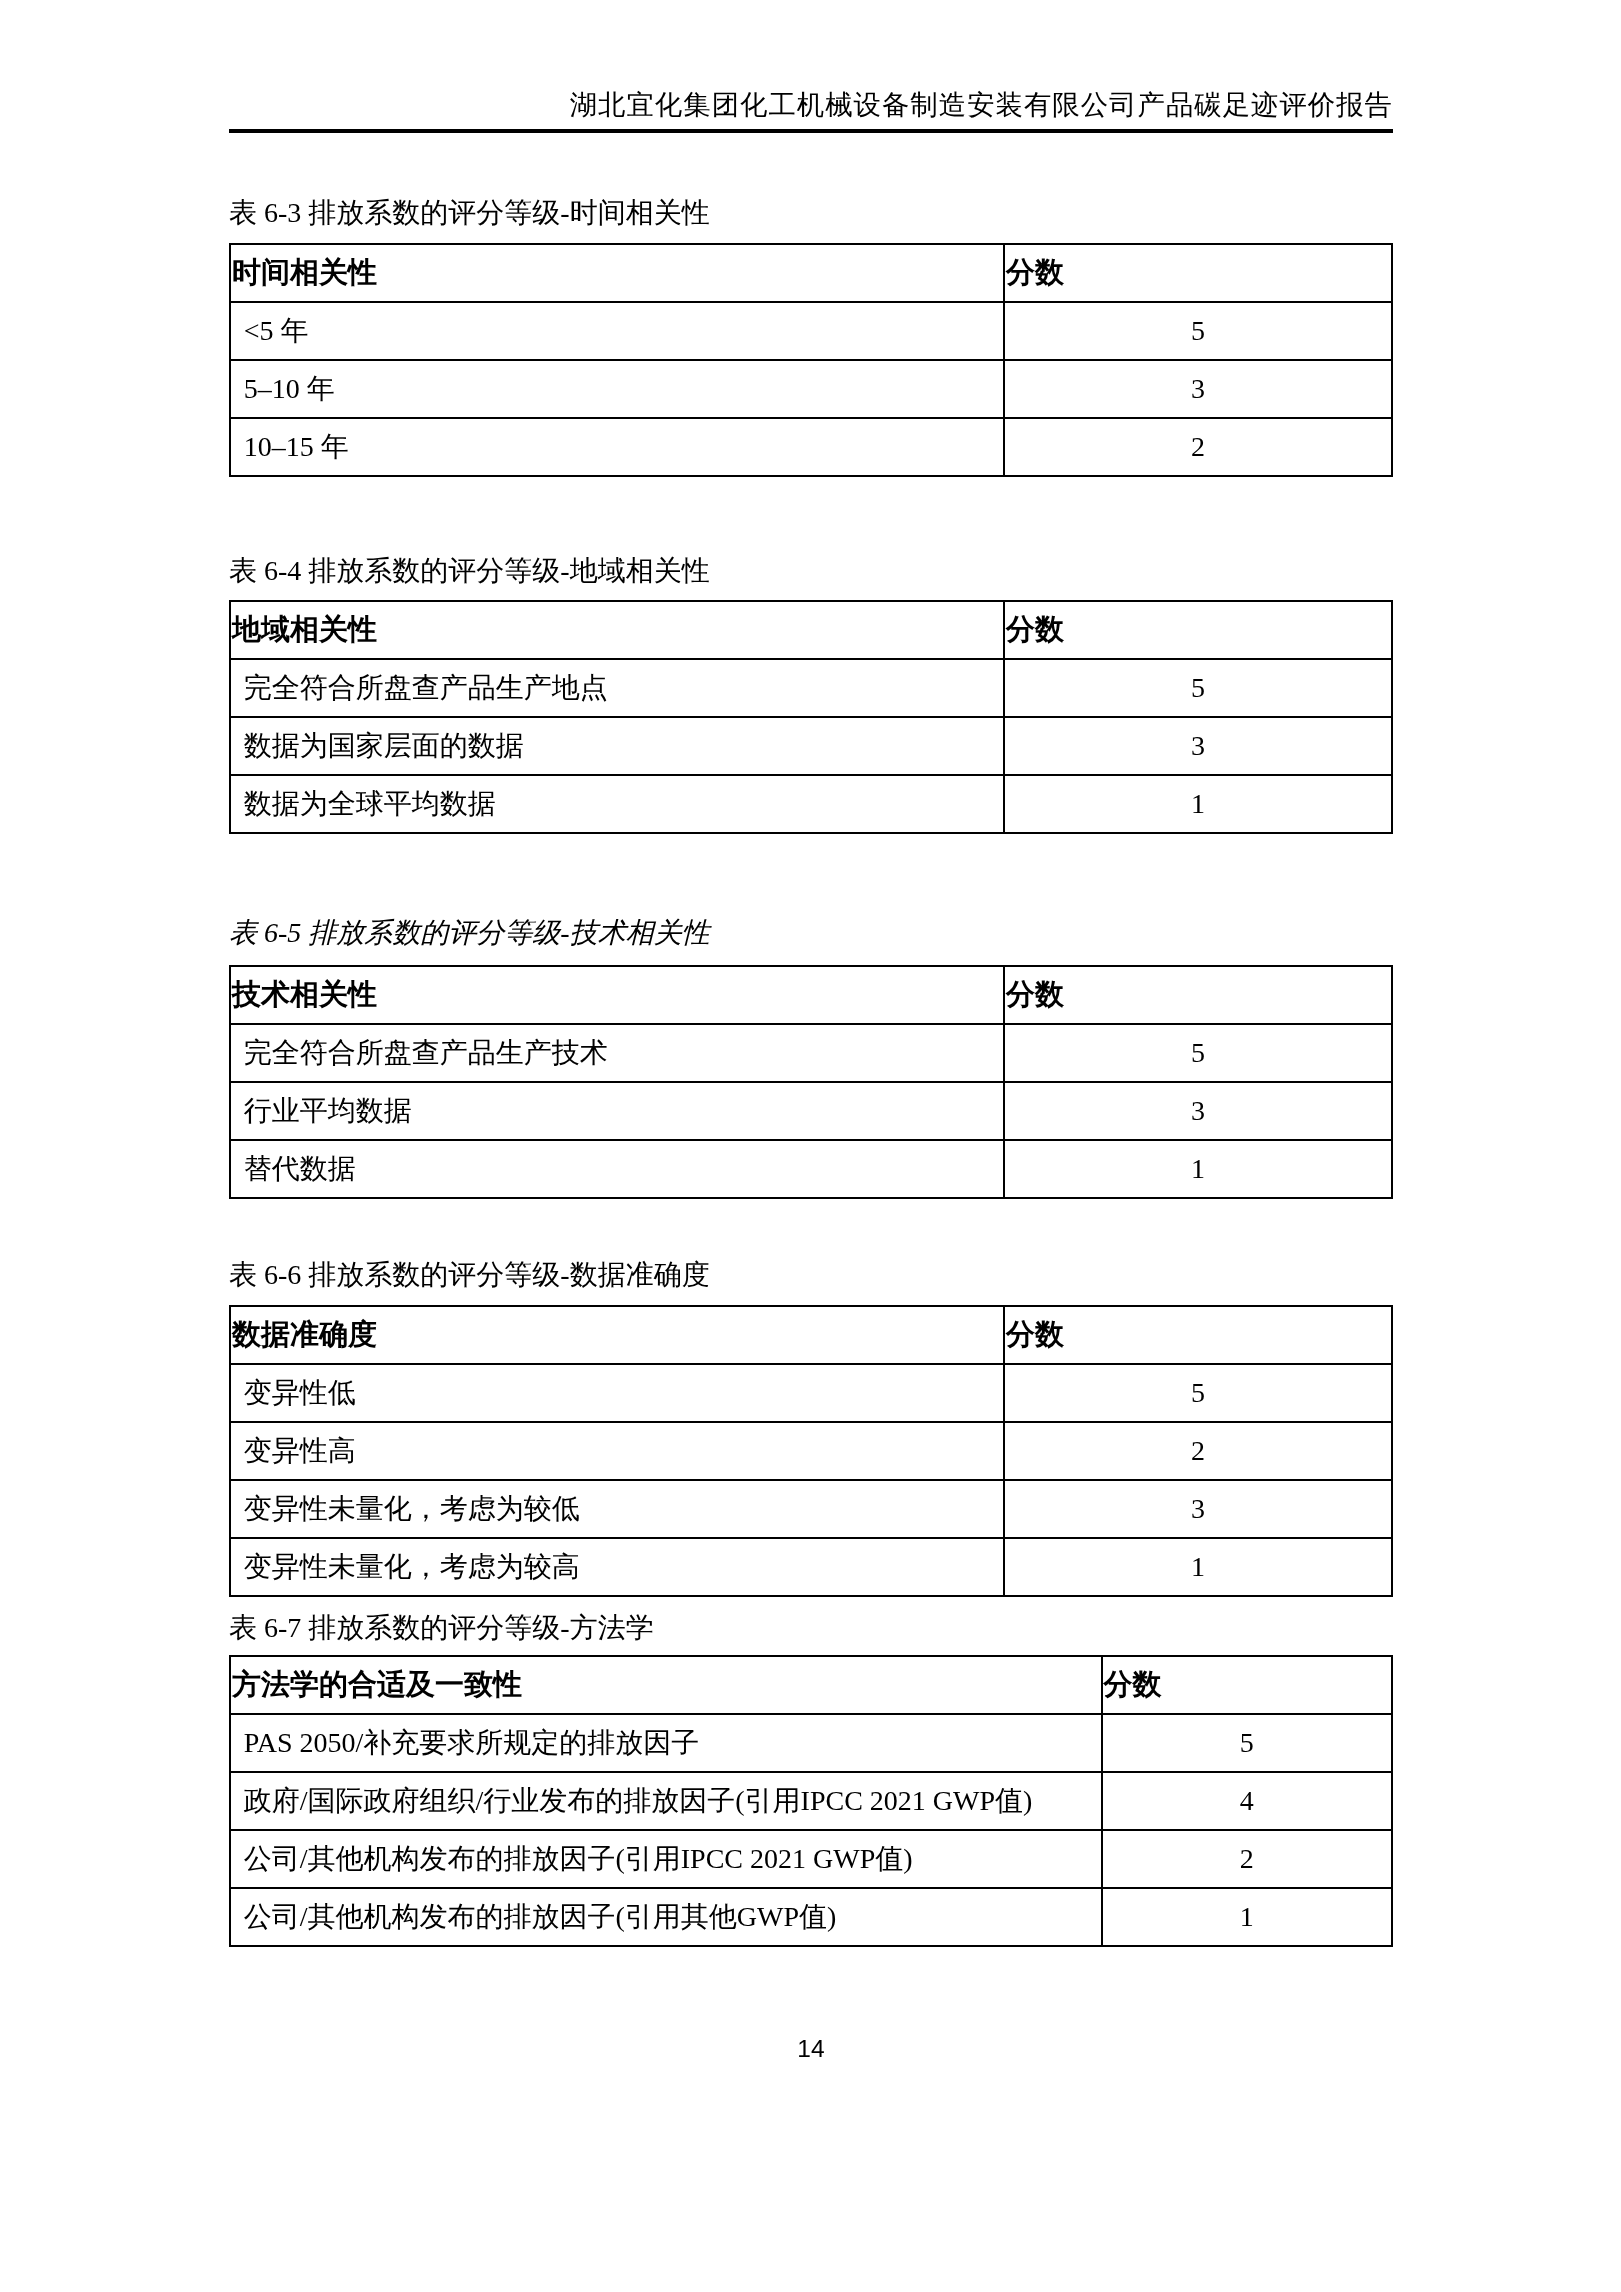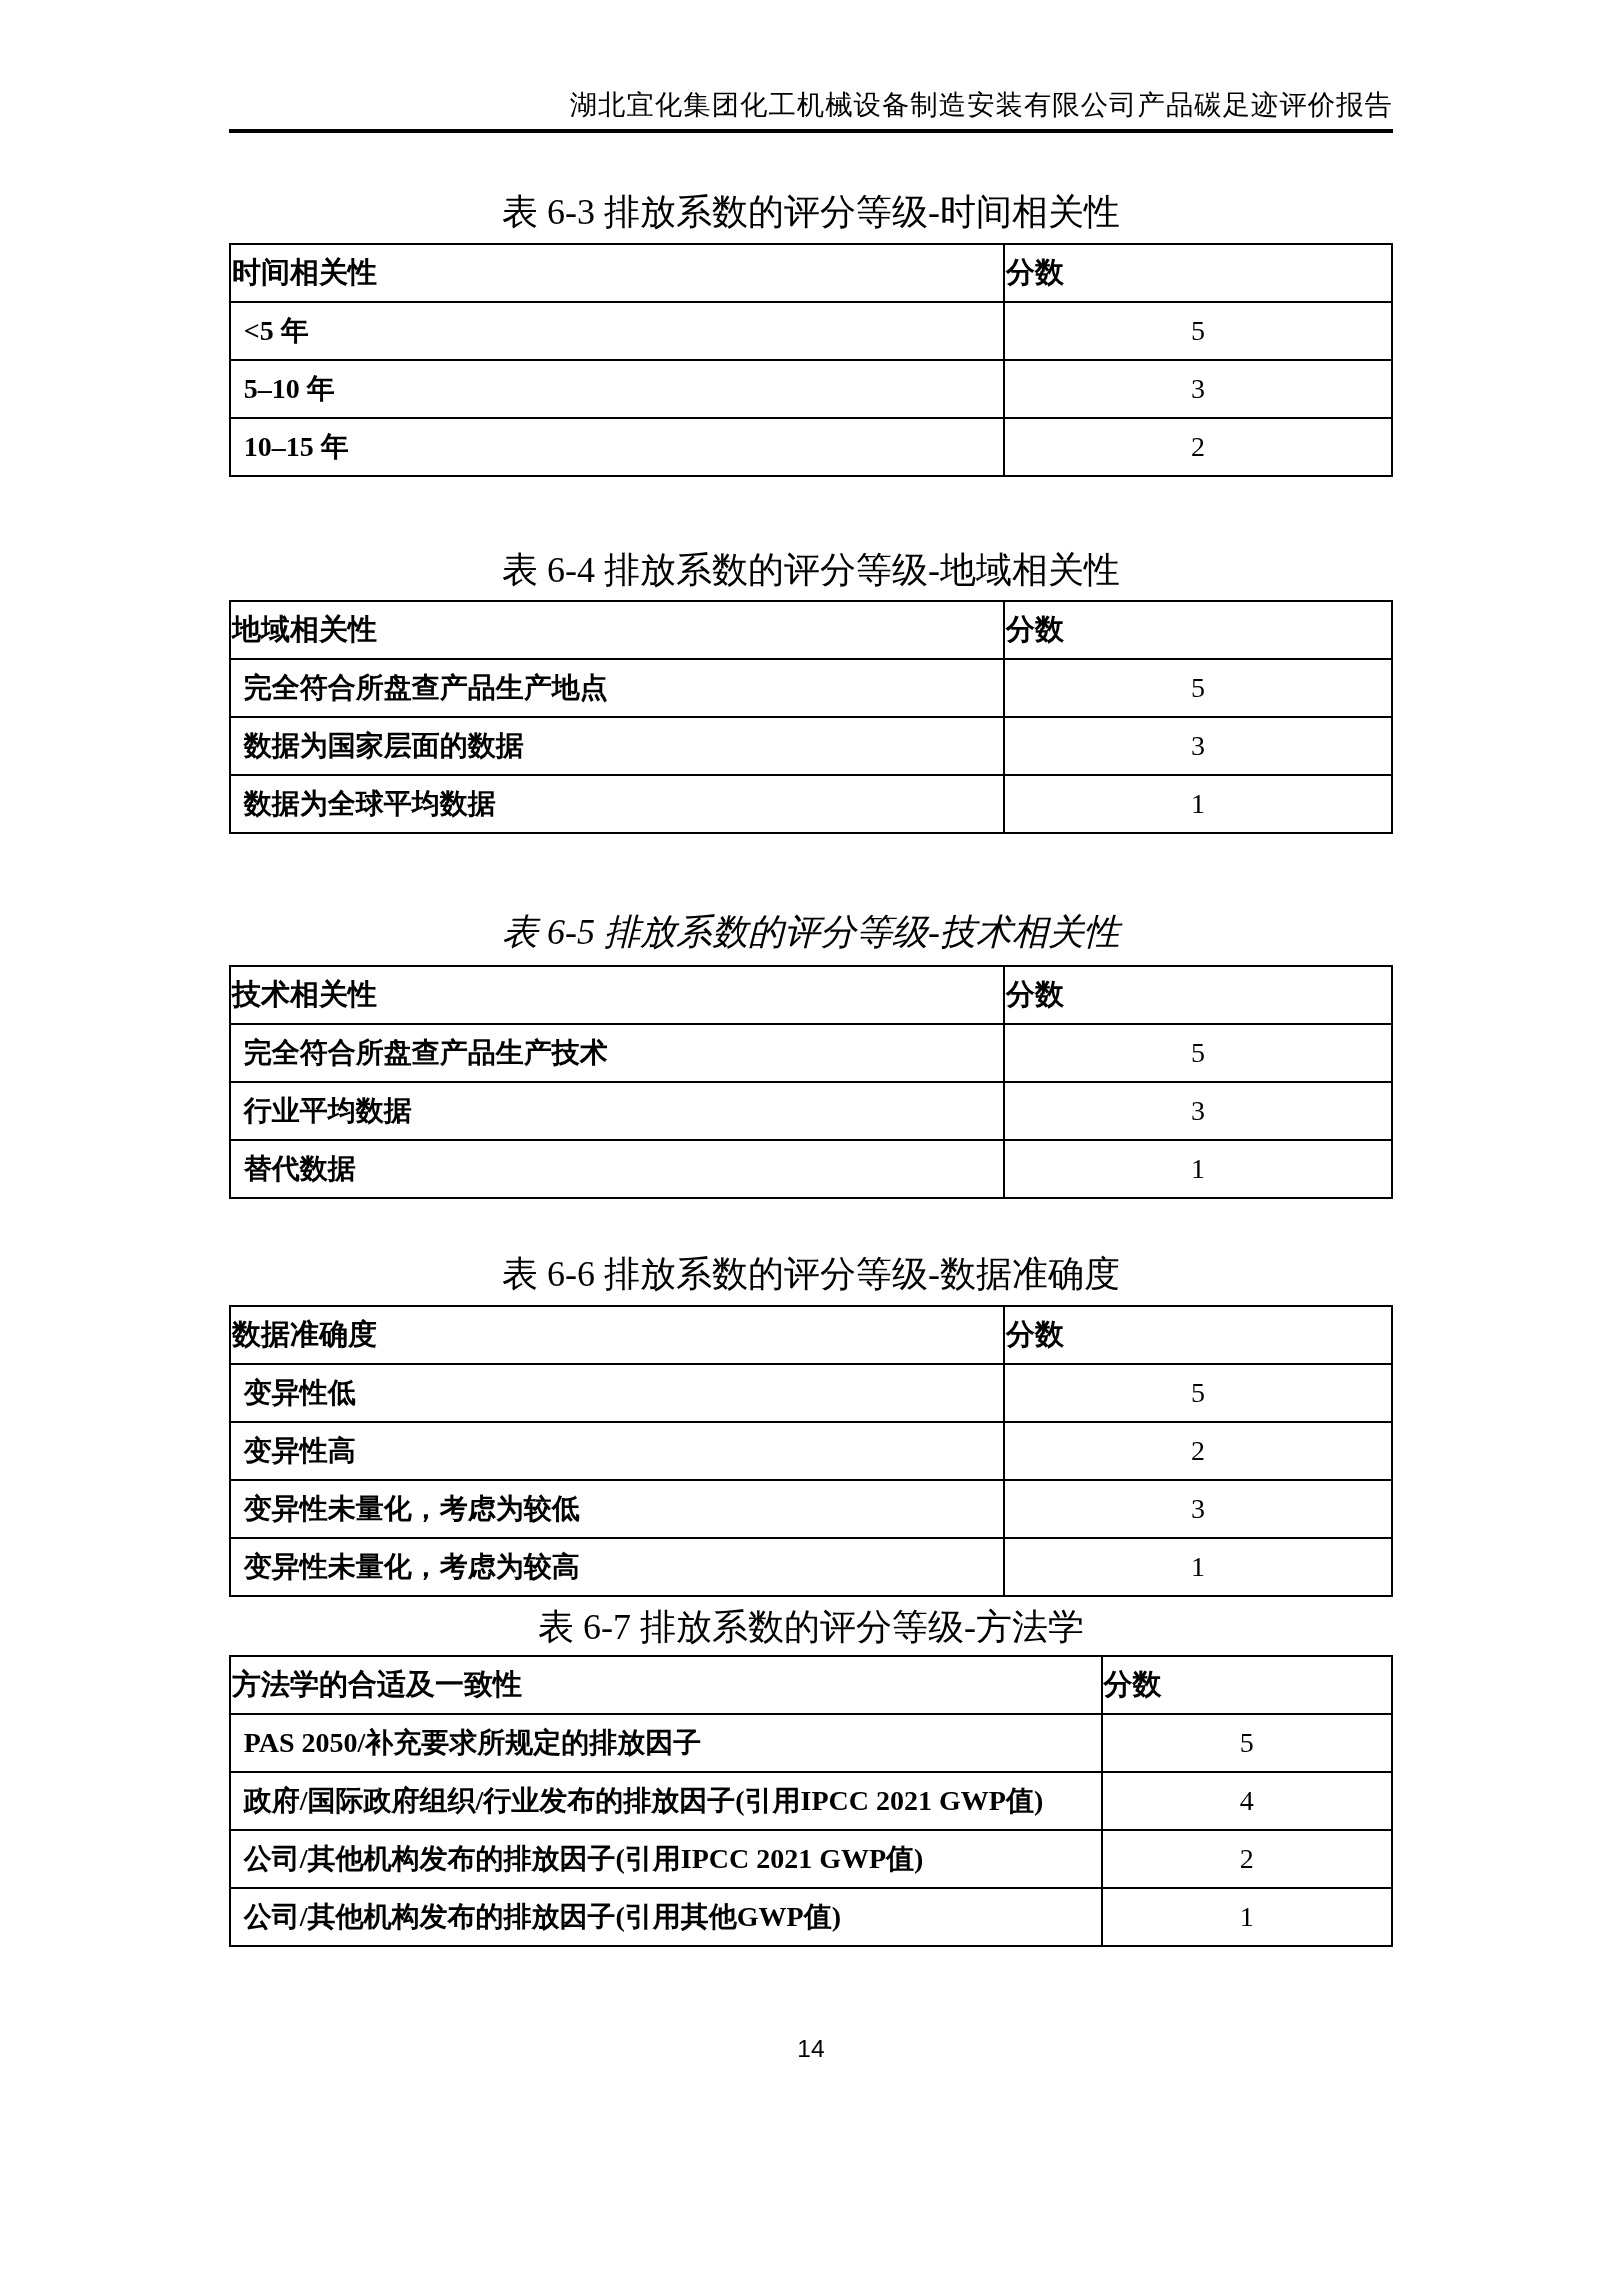--- a/index.html
+++ b/index.html
@@ -22,23 +22,22 @@
     text-align:right;
     letter-spacing:1px;
   }
   .header-rule{
     margin-top:5.9px;
     height:3.9px;
     background:#000;
   }
   
   .tbl-title{
-    font-size:36px;
+    font-size:28px;
     line-height:37px;
-    text-align:center;
   }
   #s1 .tbl-title{margin-top:61px;}
   #s2 .tbl-title{margin-top:75px;}
   #s3 .tbl-title{margin-top:80px;font-style:italic;}
   #s4 .tbl-title{margin-top:57px;}
   #s5 .tbl-title{margin-top:11.8px;}
   
   table.tbl{
     width:100%;
     border-collapse:collapse;
@@ -57,21 +56,20 @@
     white-space:nowrap;
   }
   table.tbl th{
     font-weight:bold;
     font-size:29px;
     text-align:left;
   }
   td.lbl{
     text-align:left;
     padding-left:12.7px;
-    font-weight:bold;
   }
   td.scr{
     text-align:center;
   }
   col.c1{width:66.6%;}
   col.c2{width:33.4%;}
   #s5 col.c1{width:75%;}
   #s5 col.c2{width:25%;}
   
   .page-number{

